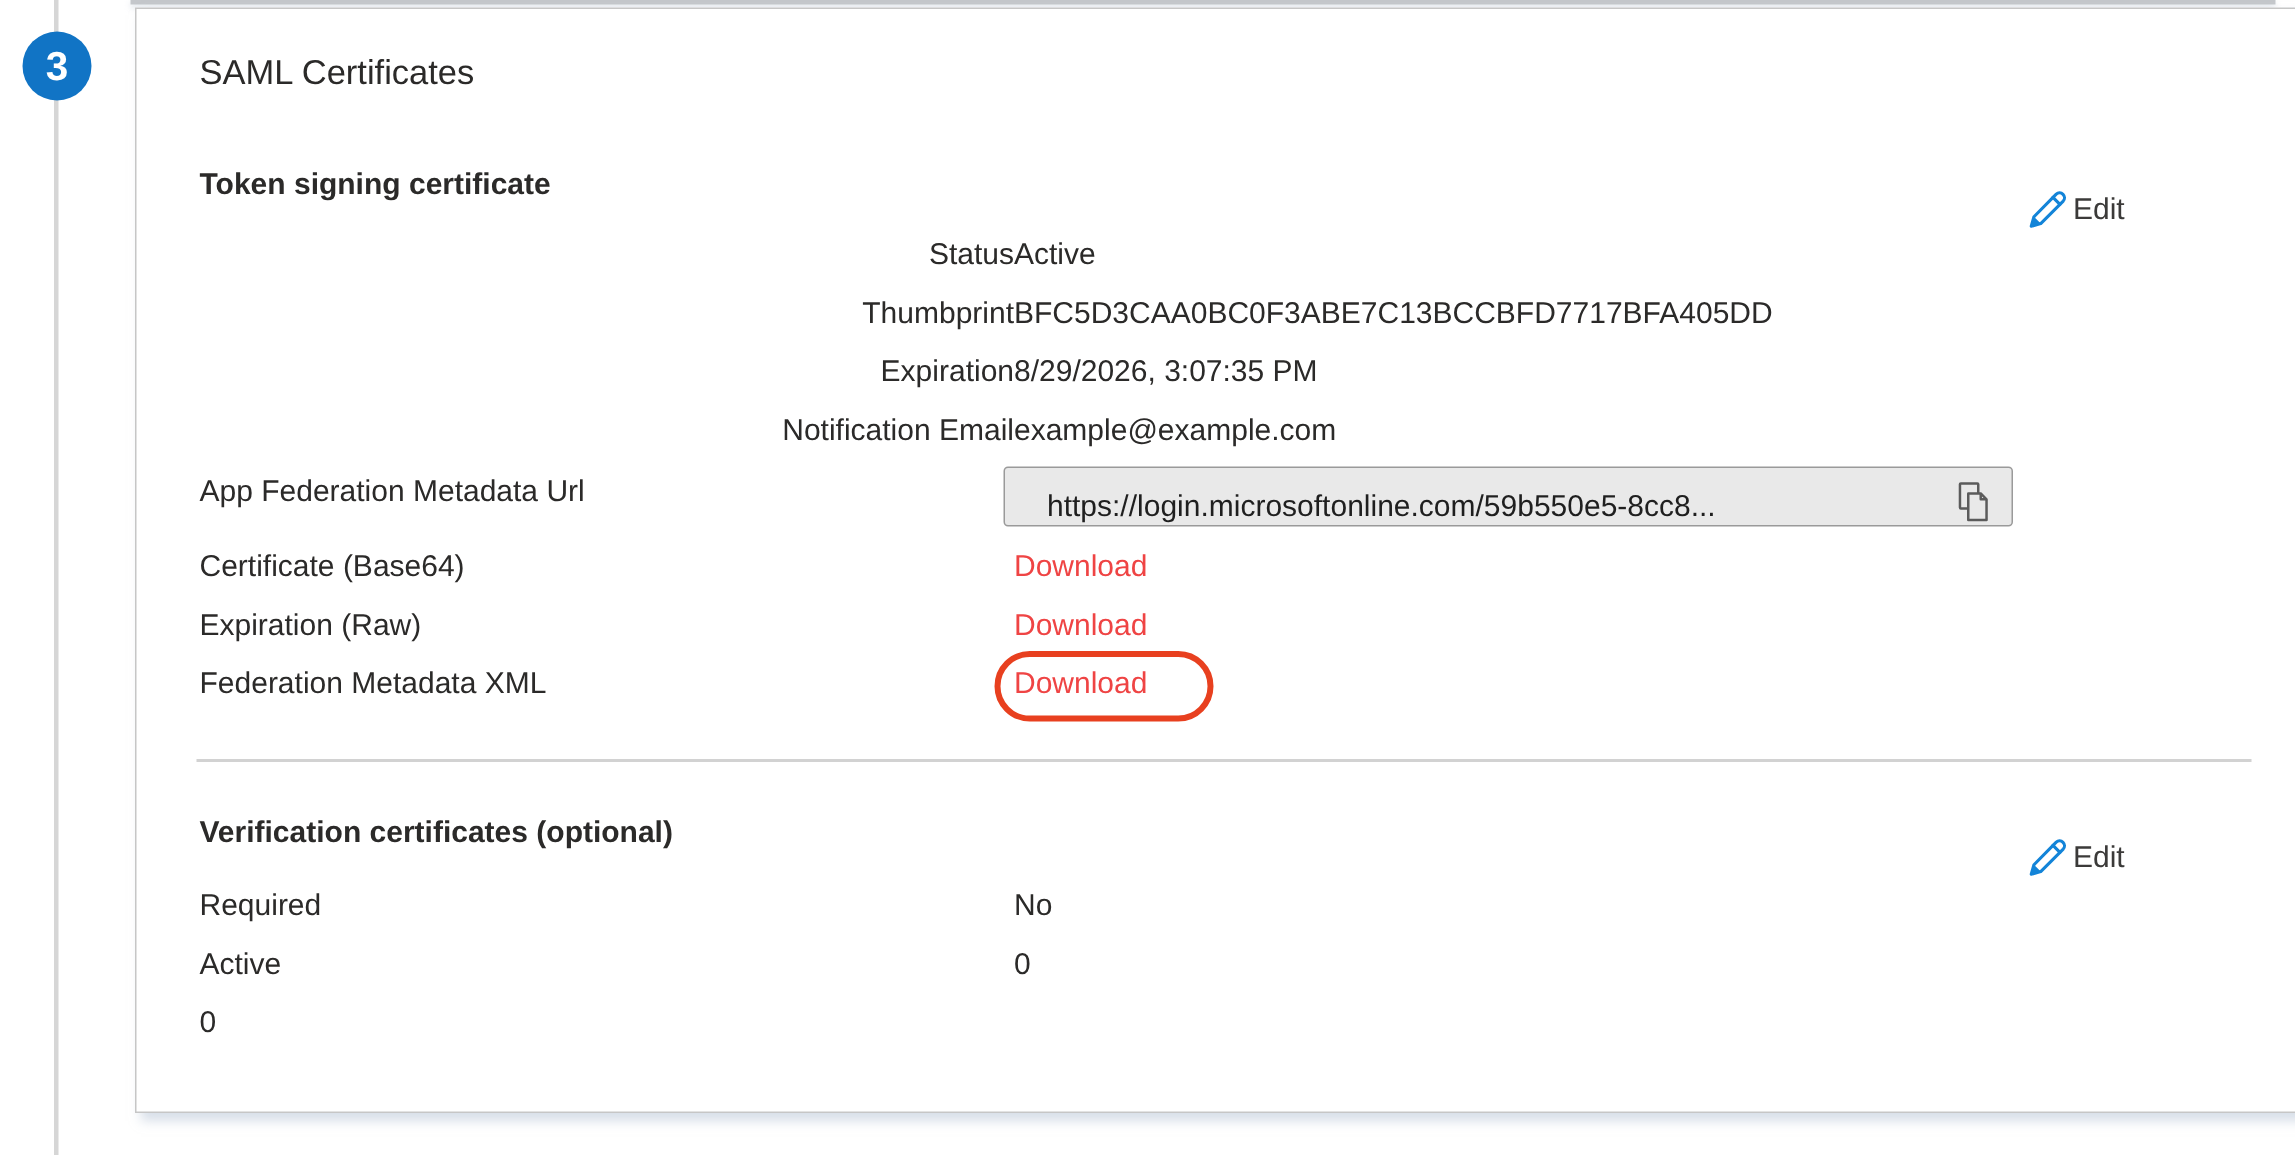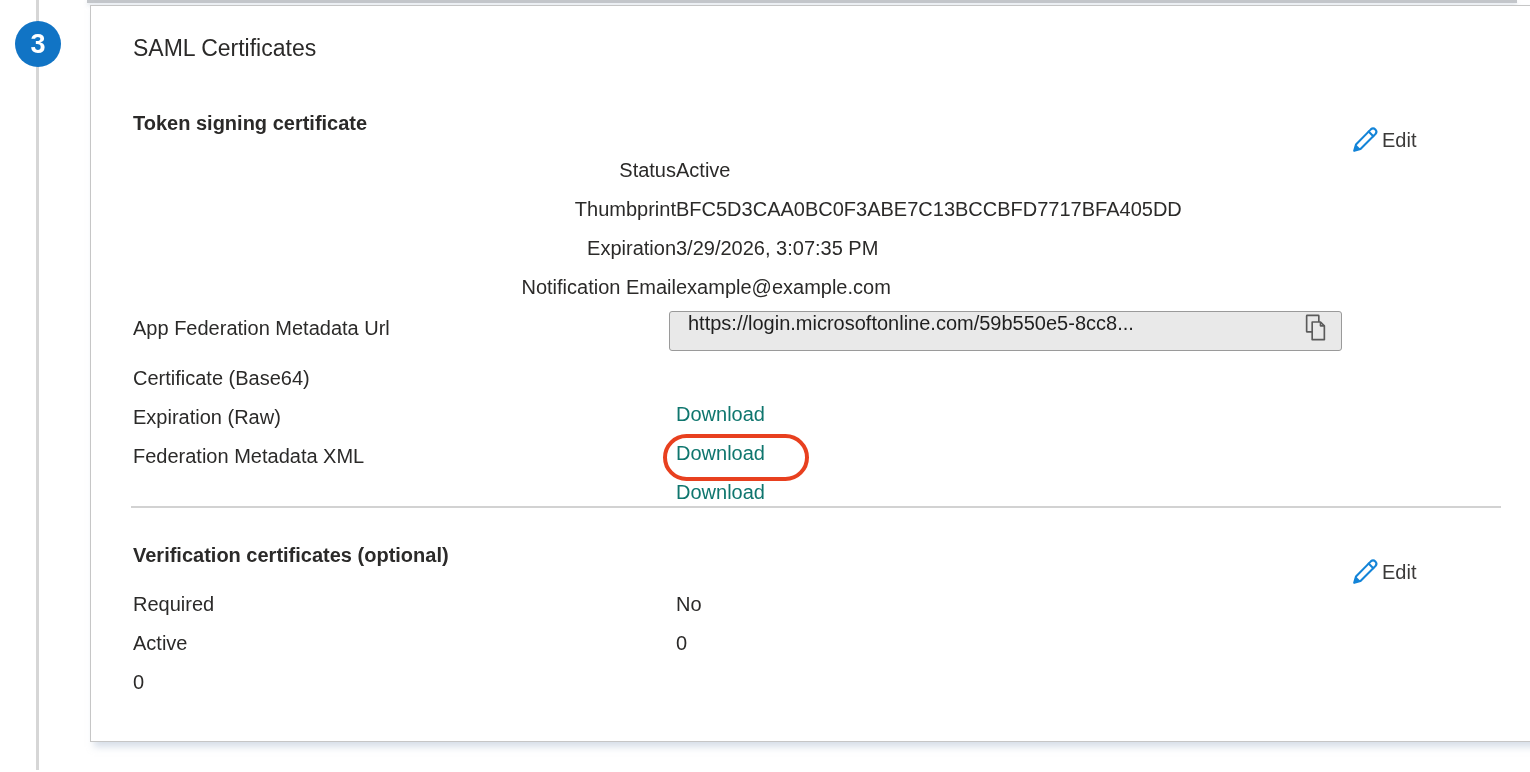--- a/index.html
+++ b/index.html
@@ -97,44 +97,43 @@
     left: 42px; top: 310px;
     font-size: 20px; line-height: 25px; color: #2b2a29;
   }
   .url-field {
     position: absolute;
     left: 578px; top: 305px;
     width: 673px; height: 40px;
     background: #e9e9e9;
     border: 1.5px solid #9a9a9a;
     border-radius: 3px;
-    display: flex; align-items: flex-start;
-    padding: 0 12px 0 18px;
+    display: flex; align-items: flex-end;
+    padding: 0 12px 0 28px;
     cursor: text;
   }
   .url-text {
     flex: 1;
     font-size: 20px; color: #1f1f1f;
     white-space: nowrap; overflow: hidden;
   }
   .copy-btn {
     flex: 0 0 auto;
     width: 27px; height: 31px;
     margin-left: 10px;
     background: none; border: none; padding: 0;
     cursor: pointer;
   }
   .copy-btn svg { width: 100%; height: 100%; display: block; }
 
   a.dl {
-    color: #0f766e;
+    color: #ef4444;
     text-decoration: none;
     font-size: 20px; line-height: 25px;
     cursor: pointer;
-    margin-top: 36px;
   }
 
   
   .highlight-ellipse {
     position: absolute;
     left: 572px; top: 428px;
     width: 146px; height: 47px;
     border: 4px solid #e8401f;
     border-radius: 26px;
     pointer-events: none;
@@ -178,21 +177,21 @@
       <div class="row">
         <span class="lbl">Status</span>
         <span class="val">Active</span>
       </div>
       <div class="row">
         <span class="lbl">Thumbprint</span>
         <span class="val">BFC5D3CAA0BC0F3ABE7C13BCCBFD7717BFA405DD</span>
       </div>
       <div class="row">
         <span class="lbl">Expiration</span>
-        <span class="val">3/29/2026, 3:07:35 PM</span>
+        <span class="val">8/29/2026, 3:07:35 PM</span>
       </div>
       <div class="row">
         <span class="lbl">Notification Email</span>
         <span class="val">example@example.com</span>
       </div>
     </div>
 
     <span class="url-label">App Federation Metadata Url</span>
 
     <div class="url-field">

